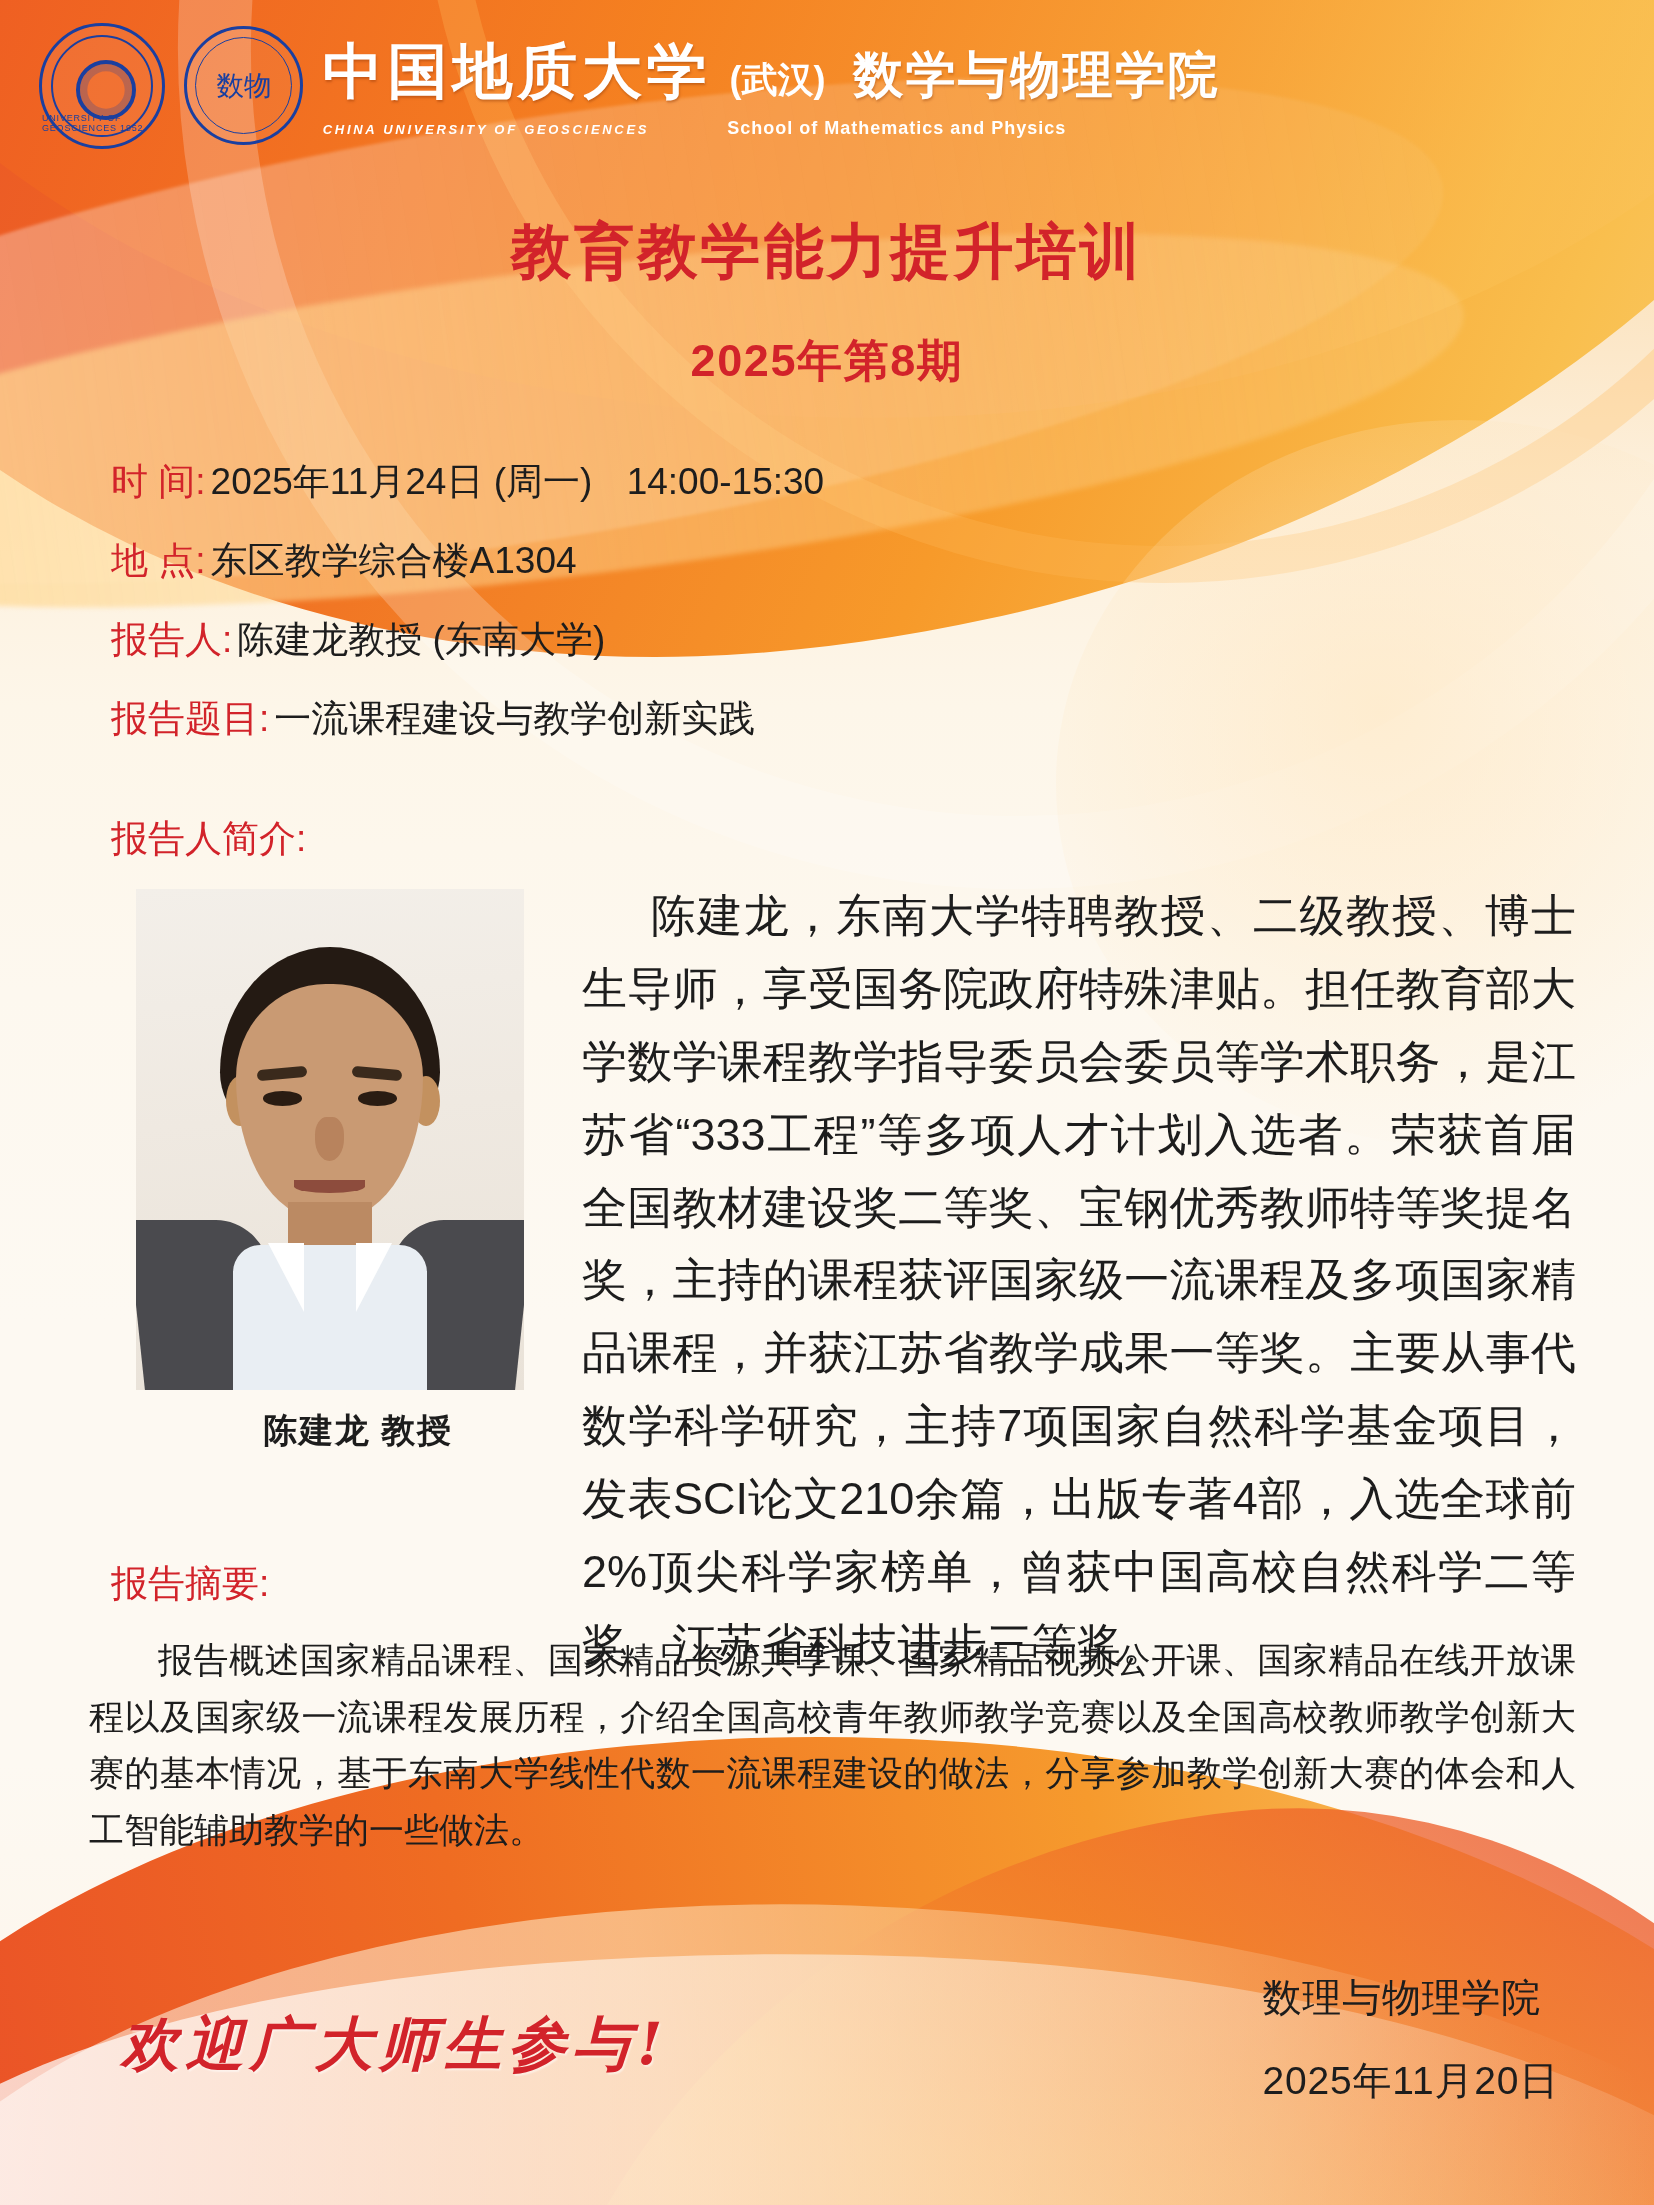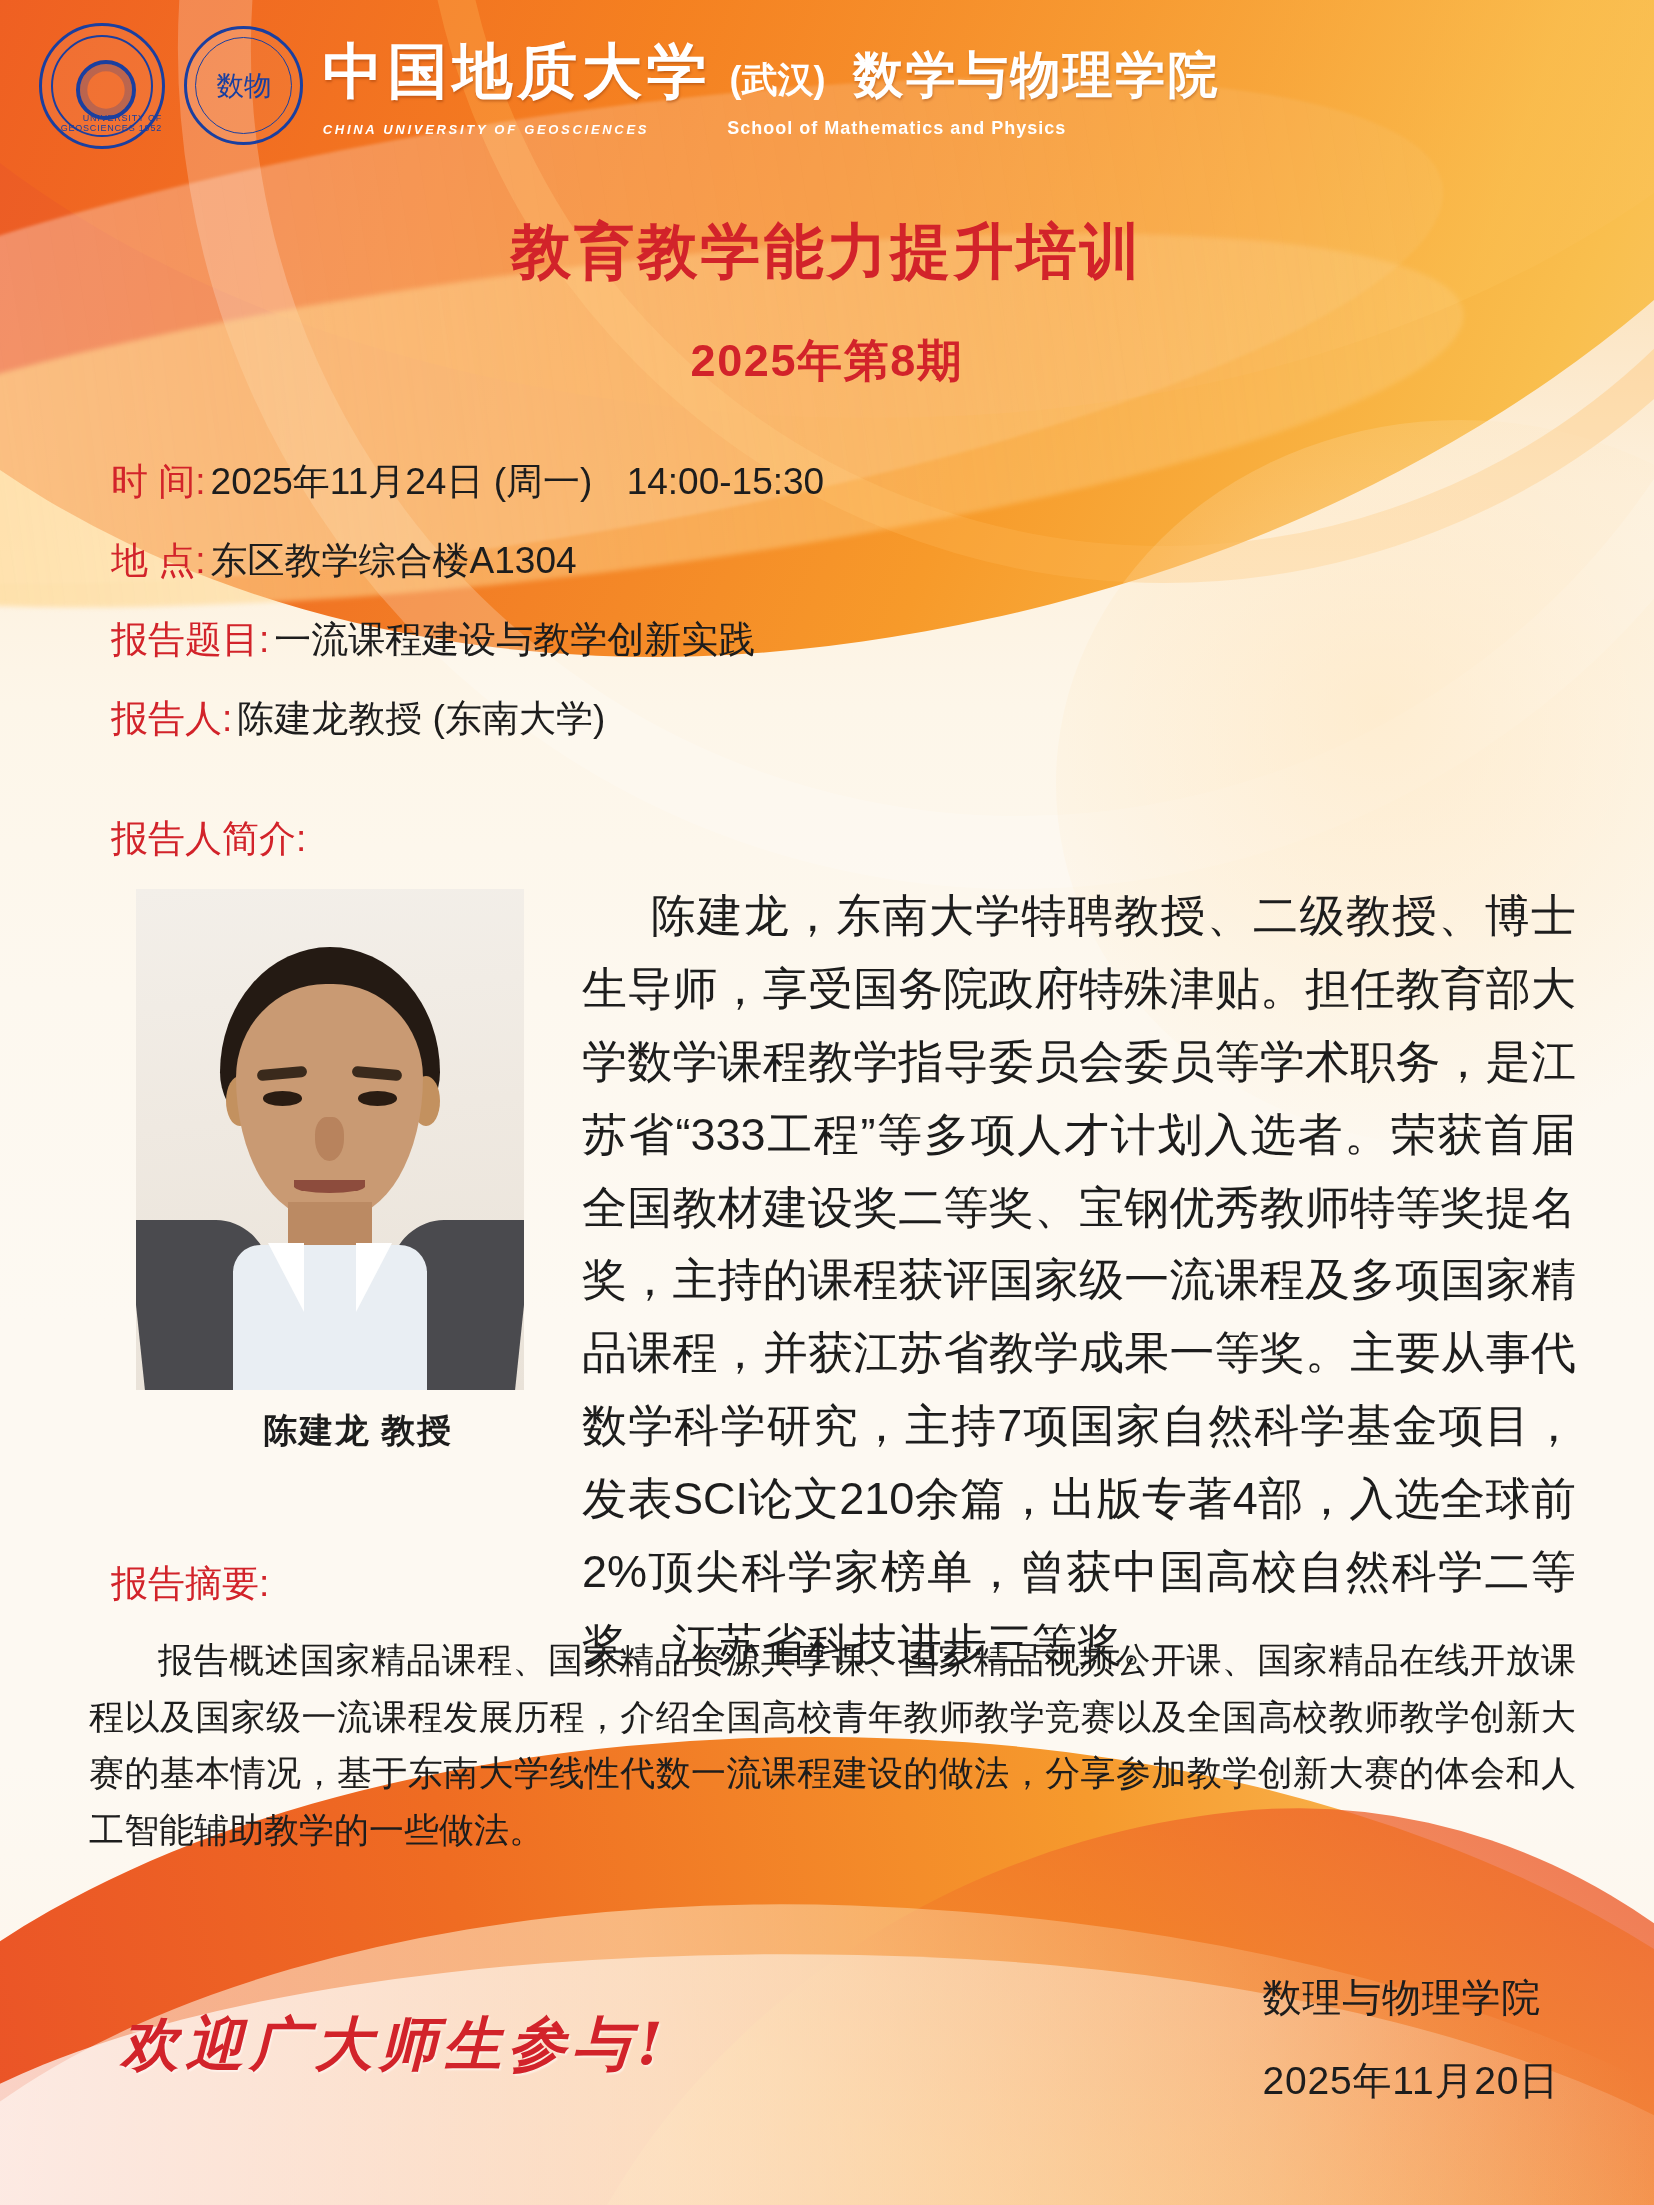--- a/index.html
+++ b/index.html
@@ -154,23 +154,23 @@
     position: absolute;
     left: 50%; top: 50%;
     width: 52px; height: 52px;
     margin: -26px 0 0 -26px;
     border-radius: 50%;
     border: 4px solid #1a3fa0;
     box-shadow: inset 0 0 0 7.3px rgba(26,63,160,0.25);
   }
   .seal .seal-txt {
     position: absolute;
-    left: 0; right: 0;
+    left: 0; right: 7px;
     bottom: 13px;
-    text-align: right;
+    text-align: left;
     font-size: 9px;
     color: #1a3fa0;
     letter-spacing: 0.8px;
   }
   .seal2 {
     width: 113px; height: 113px;
     border-radius: 50%;
     border: 3.2px solid #1a3fa0;
     position: relative;
     flex: none;
@@ -501,26 +501,26 @@
       <span class="info-value">
         <span>2025年11月24日 (周一)</span>
         <span class="time-extra">14:00-15:30</span>
       </span>
     </div>
     <div class="info-row">
       <span class="info-label">地 点:</span>
       <span class="info-value">东区教学综合楼A1304</span>
     </div>
     <div class="info-row">
+      <span class="info-label">报告人:</span>
+      <span class="info-value">陈建龙教授 (东南大学)</span>
+    </div>
+    <div class="info-row">
       <span class="info-label">报告题目:</span>
       <span class="info-value">一流课程建设与教学创新实践</span>
-    </div>
-    <div class="info-row">
-      <span class="info-label">报告人:</span>
-      <span class="info-value">陈建龙教授 (东南大学)</span>
     </div>
   </div>
 
   <div class="section-label" id="bio-label">报告人简介:</div>
 
   <div class="portrait-wrap">
     <div class="portrait">
       <div class="p-hair"></div>
       <div class="p-ear-l"></div>
       <div class="p-ear-r"></div>

